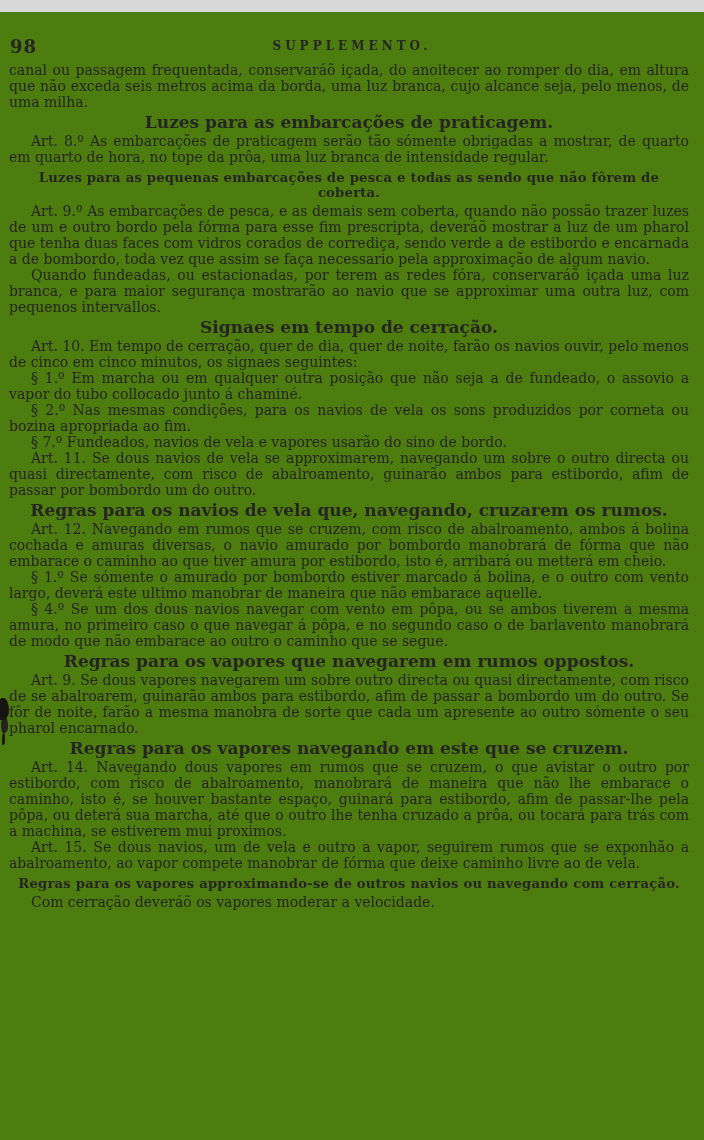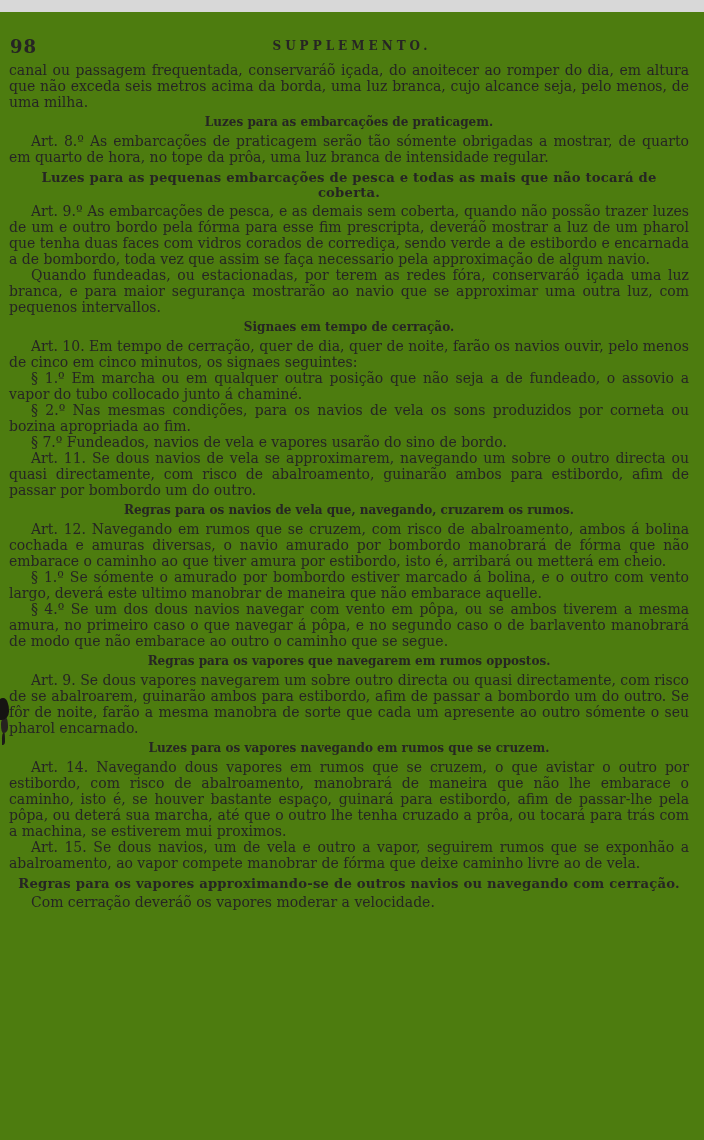--- a/index.html
+++ b/index.html
@@ -30,21 +30,21 @@
     padding: 4px 15px 0 9px;
     font-size: 14px;
     line-height: 16px;
     text-align: justify;
   }
   main p { margin: 0; text-indent: 22px; }
   main p.continuation { text-indent: 0; }
   main h3 {
     margin: 5px 0 3px 0;
     text-align: center;
-    font-size: 12px;
+    font-size: 17px;
     line-height: 15px;
     font-weight: bold;
     text-indent: 0;
   }
   main h3.strong { font-size: 13.2px; letter-spacing: 0.2px; }
 
   .ink-smudge {
     position: absolute; left: -4px; top: 686px;
     width: 13px; height: 22px; background: #161412;
     border-radius: 55% 45% 60% 40% / 50% 60% 40% 55%;
@@ -57,36 +57,36 @@
 <div class="sheet">
   <header>
     <span class="page-number">98</span>
     <h1 class="page-title">SUPPLEMENTO.</h1>
   </header>
 
   <main>
       <p class="continuation">canal ou passagem frequentada, conservaráõ içada, do anoitecer ao romper do dia, em altura que não exceda seis metros acima da borda, uma luz branca, cujo alcance seja, pelo menos, de uma milha.</p>
       <h3>Luzes para as embarcações de praticagem.</h3>
       <p>Art. 8.º As embarcações de praticagem serão tão sómente obrigadas a mostrar, de quarto em quarto de hora, no tope da prôa, uma luz branca de intensidade regular.</p>
-      <h3 class="strong">Luzes para as pequenas embarcações de pesca e todas as mais que não tocará de coberta.</h3>
+      <h3 class="strong">Luzes para as pequenas embarcações de pesca e todas as sendo que não fôrem de coberta.</h3>
       <p>Art. 9.º As embarcações de pesca, e as demais sem coberta, quando não possão trazer luzes de um e outro bordo pela fórma para esse fim prescripta, deveráõ mostrar a luz de um pharol que tenha duas faces com vidros corados de corrediça, sendo verde a de estibordo e encarnada a de bombordo, toda vez que assim se faça necessario pela approximação de algum navio.</p>
       <p>Quando fundeadas, ou estacionadas, por terem as redes fóra, conservaráõ içada uma luz branca, e para maior segurança mostrarão ao navio que se approximar uma outra luz, com pequenos intervallos.</p>
       <h3>Signaes em tempo de cerração.</h3>
       <p>Art. 10. Em tempo de cerração, quer de dia, quer de noite, farão os navios ouvir, pelo menos de cinco em cinco minutos, os signaes seguintes:</p>
       <p>§ 1.º Em marcha ou em qualquer outra posição que não seja a de fundeado, o assovio a vapor do tubo collocado junto á chaminé.</p>
       <p>§ 2.º Nas mesmas condições, para os navios de vela os sons produzidos por corneta ou bozina apropriada ao fim.</p>
       <p>§ 7.º Fundeados, navios de vela e vapores usarão do sino de bordo.</p>
       <p>Art. 11. Se dous navios de vela se approximarem, navegando um sobre o outro directa ou quasi directamente, com risco de abalroamento, guinarão ambos para estibordo, afim de passar por bombordo um do outro.</p>
       <h3>Regras para os navios de vela que, navegando, cruzarem os rumos.</h3>
       <p>Art. 12. Navegando em rumos que se cruzem, com risco de abalroamento, ambos á bolina cochada e amuras diversas, o navio amurado por bombordo manobrará de fórma que não embarace o caminho ao que tiver amura por estibordo, isto é, arribará ou metterá em cheio.</p>
       <p>§ 1.º Se sómente o amurado por bombordo estiver marcado á bolina, e o outro com vento largo, deverá este ultimo manobrar de maneira que não embarace aquelle.</p>
       <p>§ 4.º Se um dos dous navios navegar com vento em pôpa, ou se ambos tiverem a mesma amura, no primeiro caso o que navegar á pôpa, e no segundo caso o de barlavento manobrará de modo que não embarace ao outro o caminho que se segue.</p>
       <h3>Regras para os vapores que navegarem em rumos oppostos.</h3>
       <p>Art. 9. Se dous vapores navegarem um sobre outro directa ou quasi directamente, com risco de se abalroarem, guinarão ambos para estibordo, afim de passar a bombordo um do outro. Se fôr de noite, farão a mesma manobra de sorte que cada um apresente ao outro sómente o seu pharol encarnado.</p>
-      <h3>Luzes para os vapores navegando em rumos que se cruzem.</h3>
+      <h3>Regras para os vapores navegando em este que se cruzem.</h3>
       <p>Art. 14. Navegando dous vapores em rumos que se cruzem, o que avistar o outro por estibordo, com risco de abalroamento, manobrará de maneira que não lhe embarace o caminho, isto é, se houver bastante espaço, guinará para estibordo, afim de passar-lhe pela pôpa, ou deterá sua marcha, até que o outro lhe tenha cruzado a prôa, ou tocará para trás com a machina, se estiverem mui proximos.</p>
       <p>Art. 15. Se dous navios, um de vela e outro a vapor, seguirem rumos que se exponhão a abalroamento, ao vapor compete manobrar de fórma que deixe caminho livre ao de vela.</p>
       <h3 class="strong">Regras para os vapores approximando-se de outros navios ou navegando com cerração.</h3>
       <p>Com cerração deveráõ os vapores moderar a velocidade.</p>
     </main>
 
   <div class="ink-smudge"></div>
 </div>
 
 </body></html>

